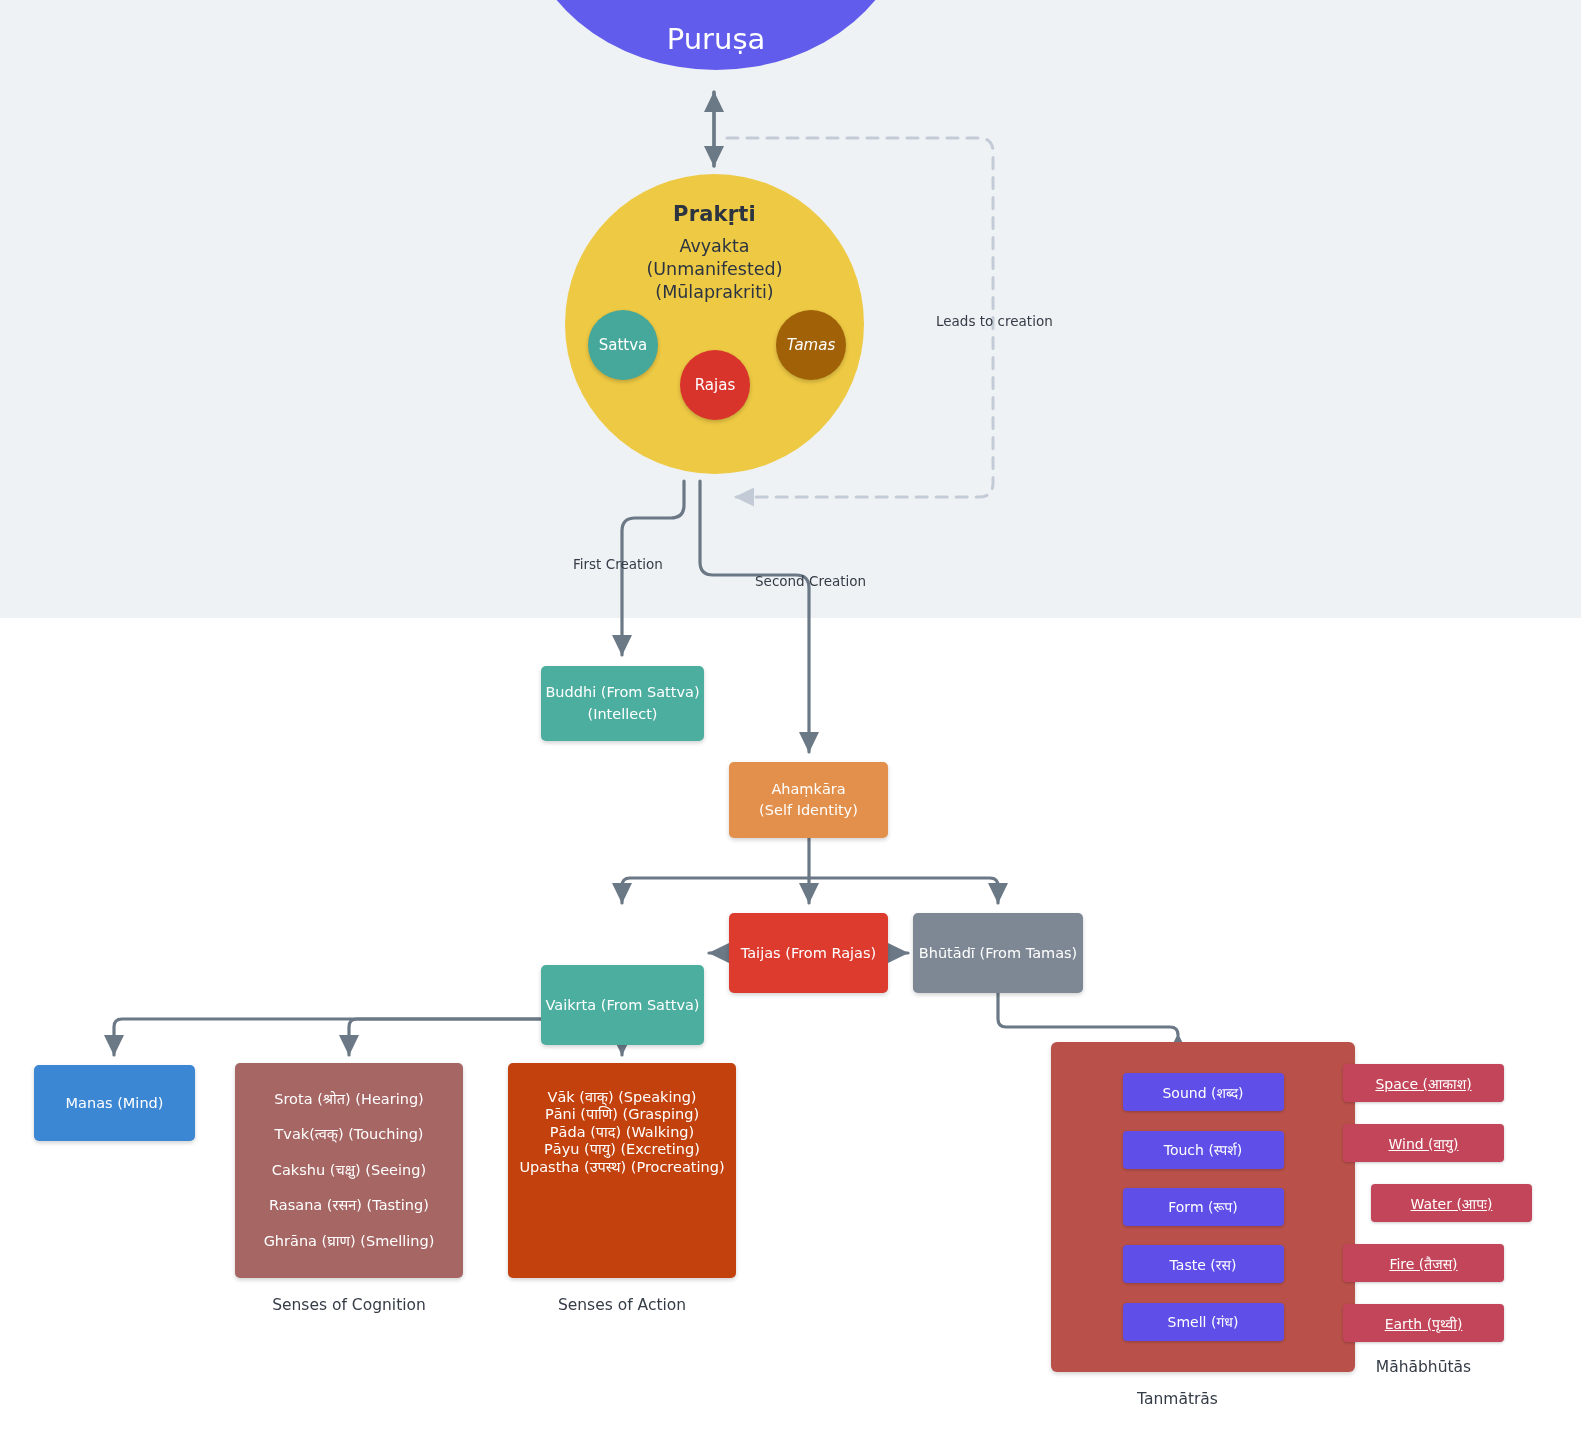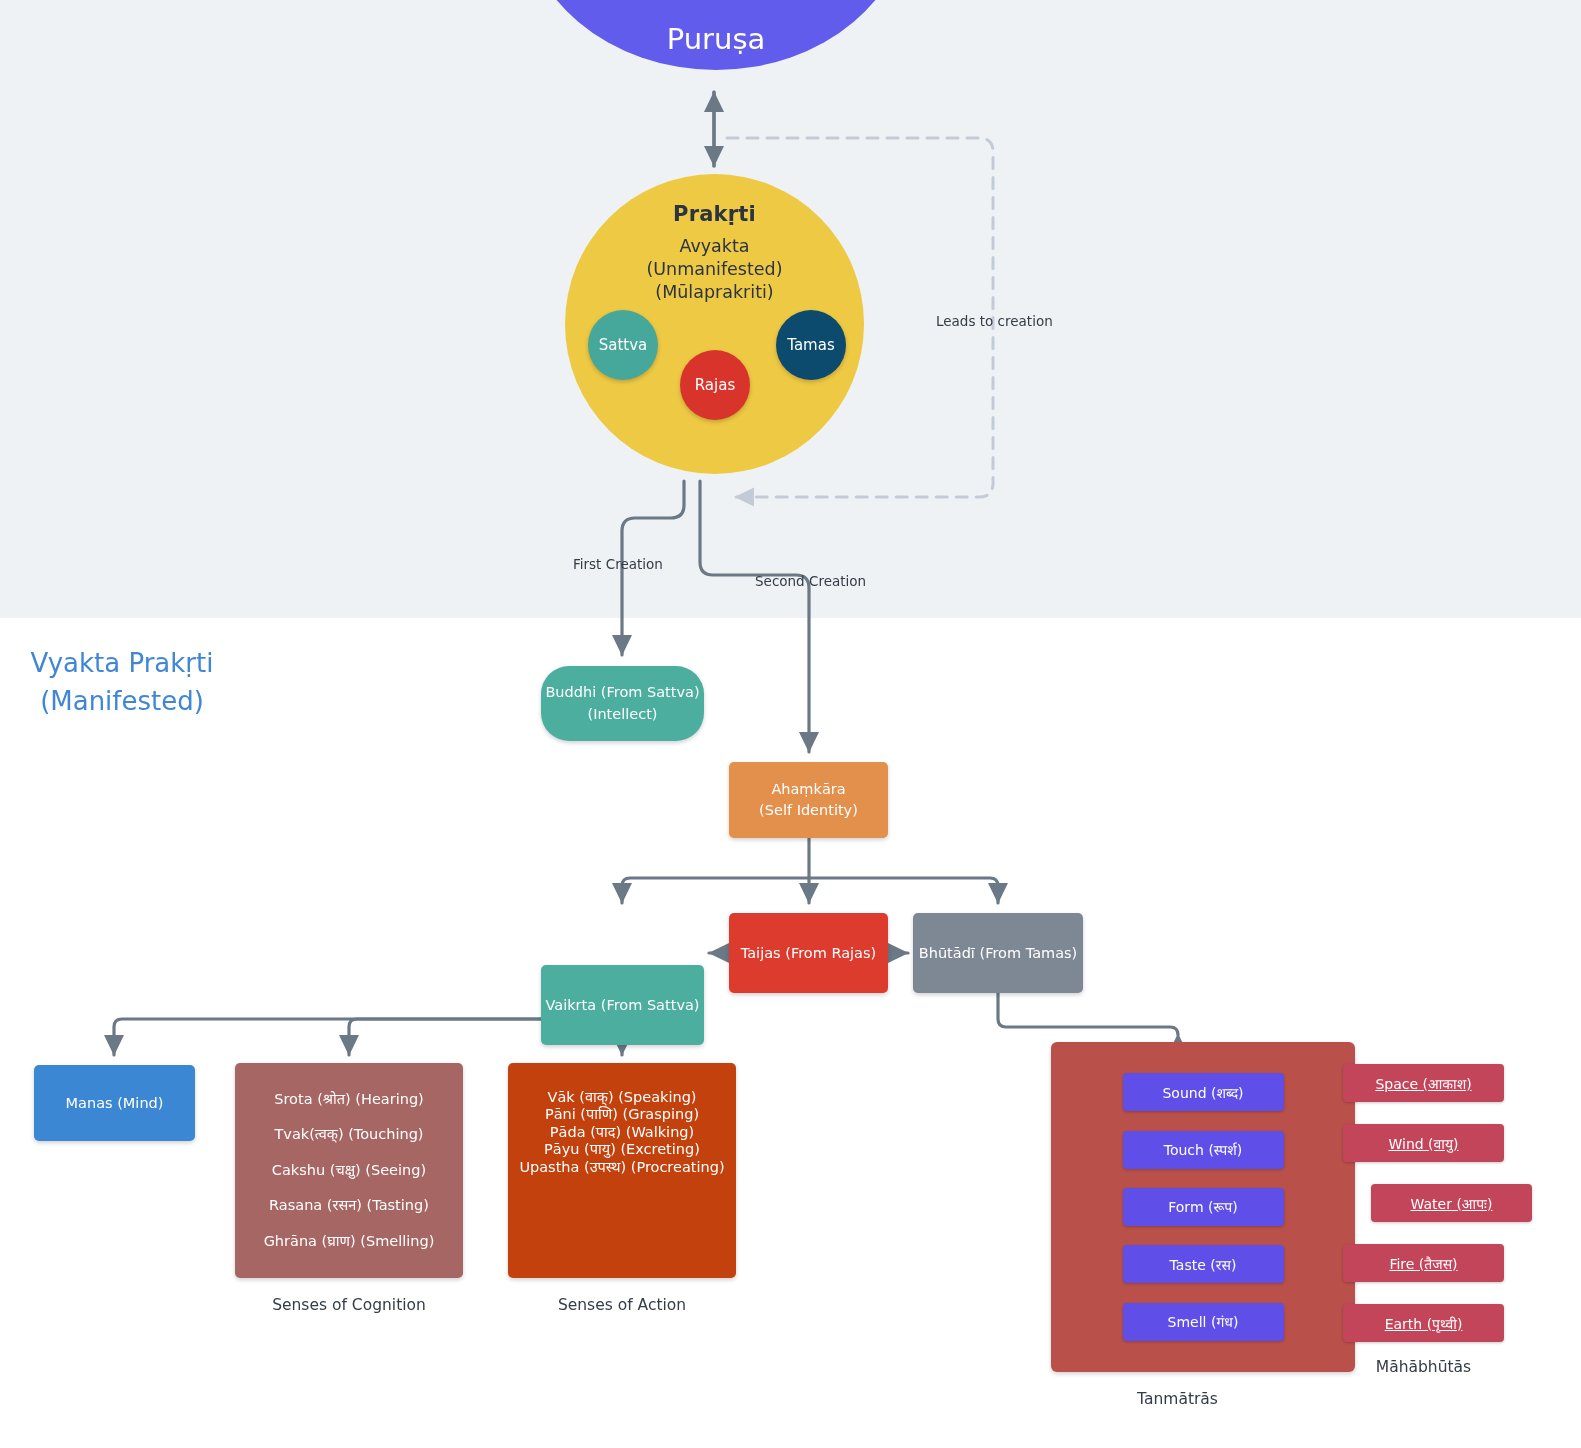--- a/index.html
+++ b/index.html
@@ -69,27 +69,27 @@
 
   .guna {
     position: absolute;
     border-radius: 50%;
     display: flex; align-items: center; justify-content: center;
     color: #fff;
     box-shadow: 0 2px 4px rgba(0,0,0,0.2);
     font-size: 15px;
   }
   #sattva { left: 588px; top: 310px; width: 70px; height: 70px; background: #46a89a; }
-  #tamas  { left: 776px; top: 310px; width: 70px; height: 70px; background: #0c4a6e; }
+  #tamas  { left: 776px; top: 310px; width: 70px; height: 70px; background: #a16207; font-style: italic; }
   #rajas  { left: 680px; top: 350px; width: 70px; height: 70px; background: #d9342b; }
 
   
   #buddhi {
     left: 541px; top: 666px; width: 163px; height: 75px;
-    background: #4cae9f; font-size: 14.5px; line-height: 1.45; border-radius: 28px;
+    background: #4cae9f; font-size: 14.5px; line-height: 1.45;
   }
   #ahamkara {
     left: 729px; top: 762px; width: 159px; height: 76px;
     background: #e2904b; font-size: 14.5px; line-height: 1.45;
   }
   #vaikrta {
     left: 541px; top: 965px; width: 163px; height: 80px;
     background: #4cae9f; font-size: 14.5px;
   }
   #taijas {
@@ -236,24 +236,20 @@
     <span>Tamas</span>
   </div>
   <div class="guna" id="rajas">
     <span>Rajas</span>
   </div>
 
   <div class="edge-label" style="left:573px; top:556px;">First Creation</div>
   <div class="edge-label" style="left:755px; top:573px;">Second Creation</div>
   <div class="edge-label" style="left:936px; top:313px;">Leads to creation</div>
 
-  <div id="vyakta-label">
-    <div>Vyakta Prakṛti</div>
-    <div>(Manifested)</div>
-  </div>
 
   <div class="node rbox" id="buddhi">
     <div>Buddhi (From Sattva)</div>
     <div>(Intellect)</div>
   </div>
 
   <div class="node rbox" id="ahamkara">
     <div>Ahaṃkāra</div>
     <div>(Self Identity)</div>
   </div>

